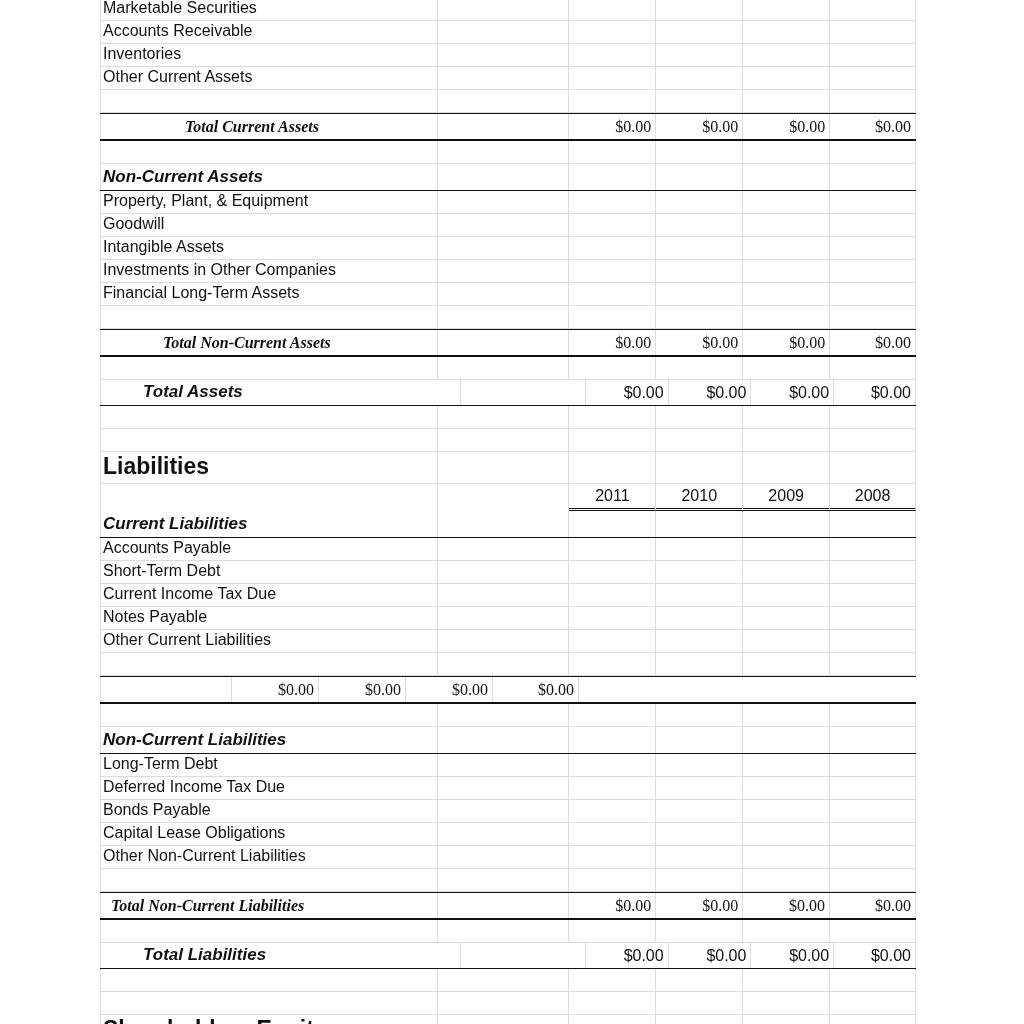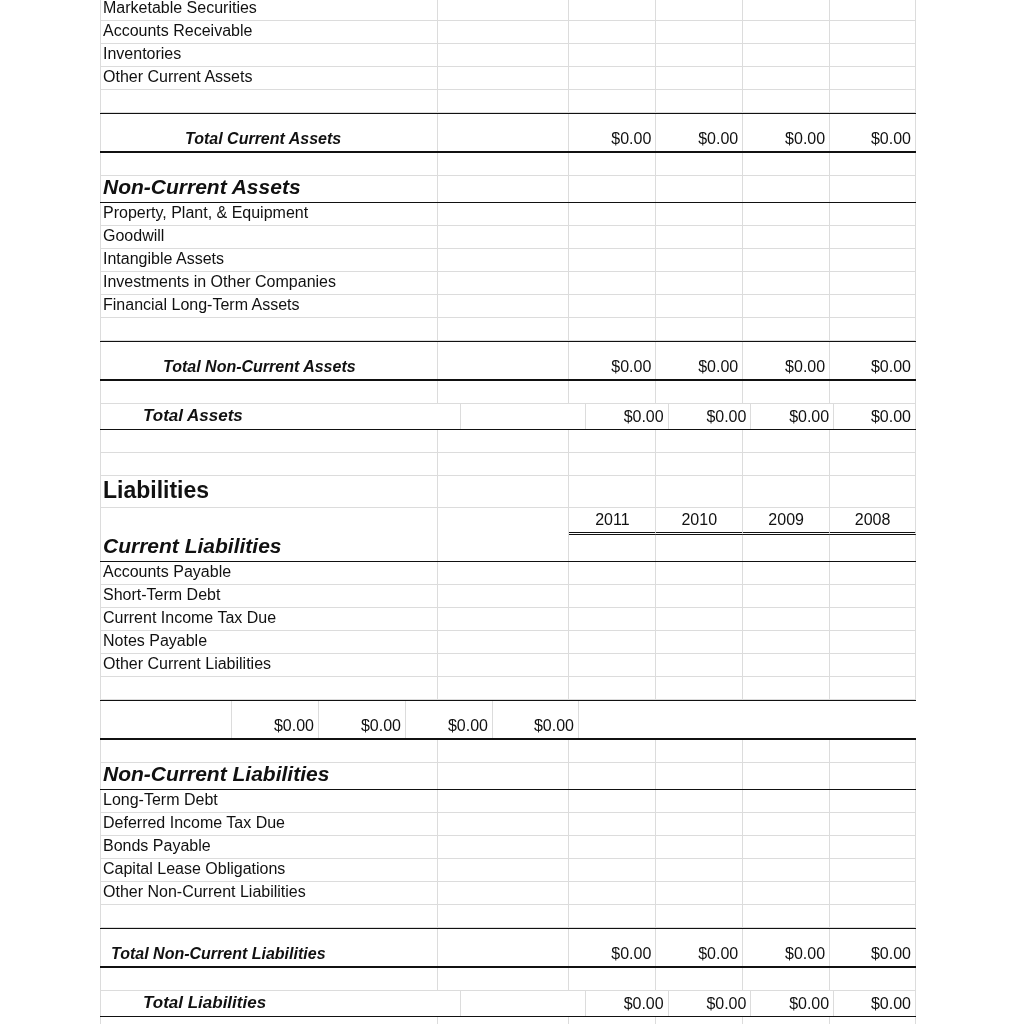--- a/index.html
+++ b/index.html
@@ -5,23 +5,23 @@
   html,body{margin:0;padding:0;background:#fff;}
   body{width:1024px;height:1024px;overflow:hidden;position:relative;font-family:"Liberation Sans",sans-serif;color:#111;}
   .sheet{position:absolute;left:100px;top:-2px;width:816px;}
   .row{display:flex;height:23px;border-bottom:1px solid #dcdcdc;box-sizing:border-box;position:relative;}
   .cell{box-sizing:border-box;border-right:1px solid #dcdcdc;height:100%;display:flex;align-items:flex-end;padding-bottom:3px;font-size:16px;white-space:nowrap;overflow:visible;}
   .c0{width:338px;padding-left:3px;}
   .c1{width:132px;}
   .c2,.c3,.c4,.c5{width:87px;justify-content:flex-end;padding-right:4px;}
   .c5{width:86px;}
   .vline{position:absolute;top:0;bottom:0;left:0;border-left:1px solid #dcdcdc;}
-  .heading .c0{font-weight:bold;font-style:italic;font-size:21px;}
+  .heading .c0{font-weight:bold;font-style:italic;font-size:17px;}
   .heading{border-bottom:1.5px solid #111;}
-  .total{border-top:1.5px solid #111;border-bottom:2.5px solid #111;height:40px;}
+  .total{border-top:1.5px solid #111;border-bottom:2.5px solid #111;height:28px;font-family:Liberation Serif, serif;}
   .total .c0{font-weight:bold;font-style:italic;padding-left:11px;}
   .total.indent .c0{padding-left:var(--ind,0px);}
   .grand{border-bottom:1.5px solid #111;height:26px;padding-left:40px;}
   .grand .c0{font-weight:bold;font-style:italic;font-size:17px;}
   .big .c0{font-size:23px;font-weight:bold;}
   .big{height:32px;}
   .tall{height:27px;}
   .years{border-bottom:none;}
   .years .c2,.years .c3,.years .c4,.years .c5{justify-content:center;padding-right:0;border-bottom:3px double #111;}
   .years .c2{}

